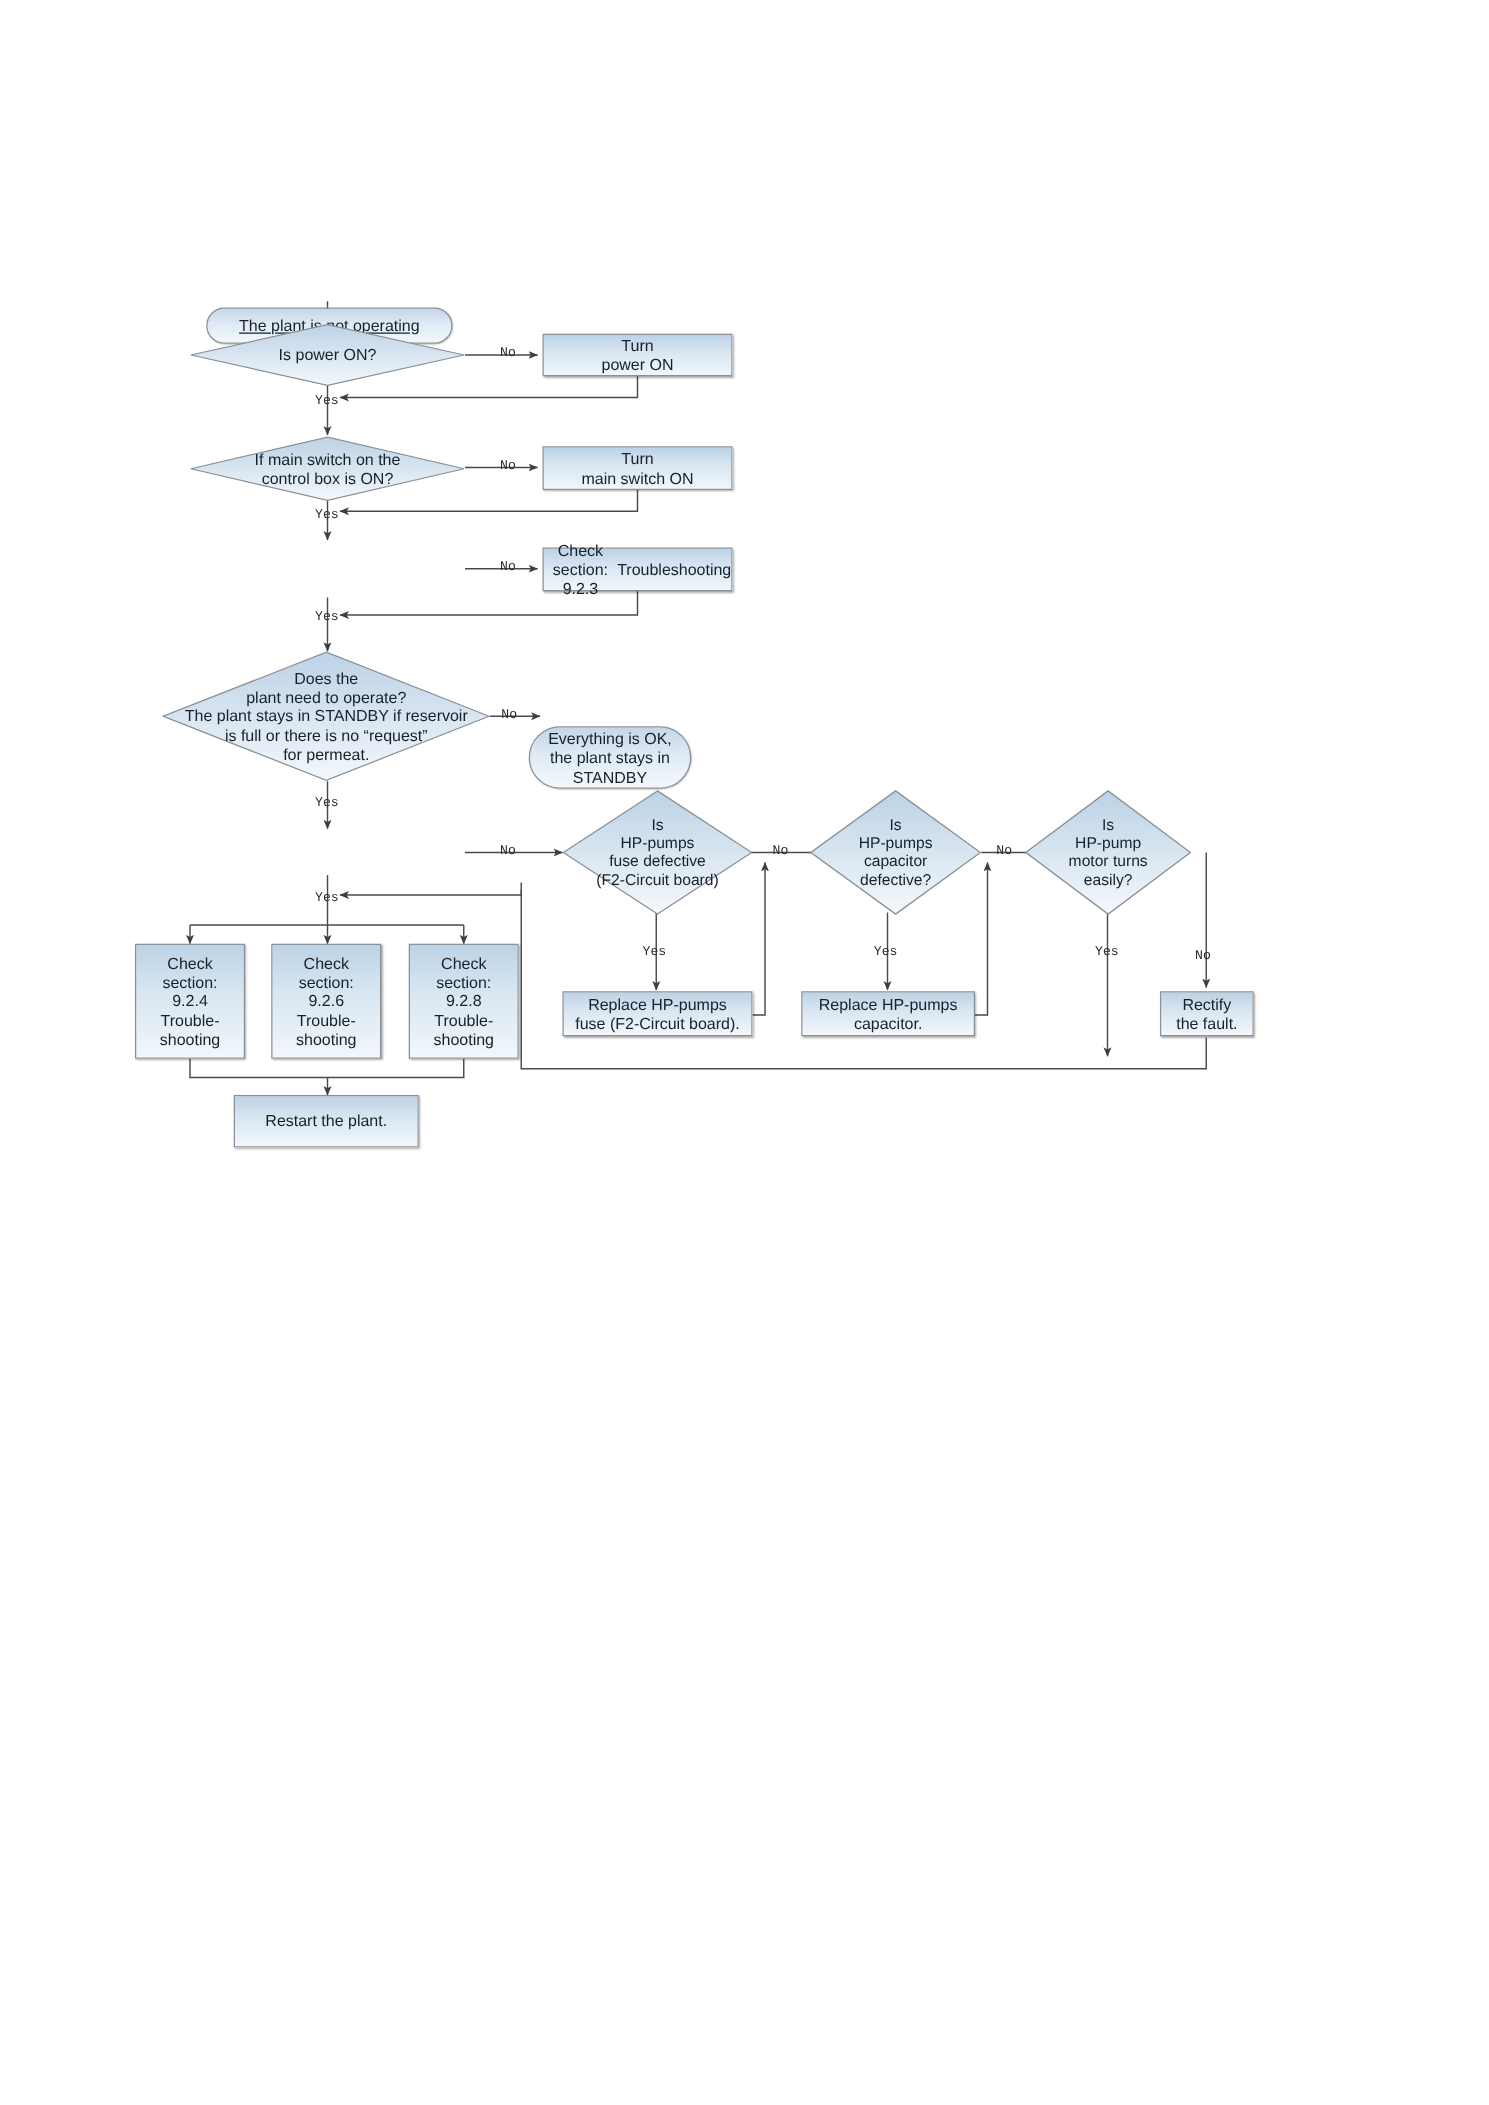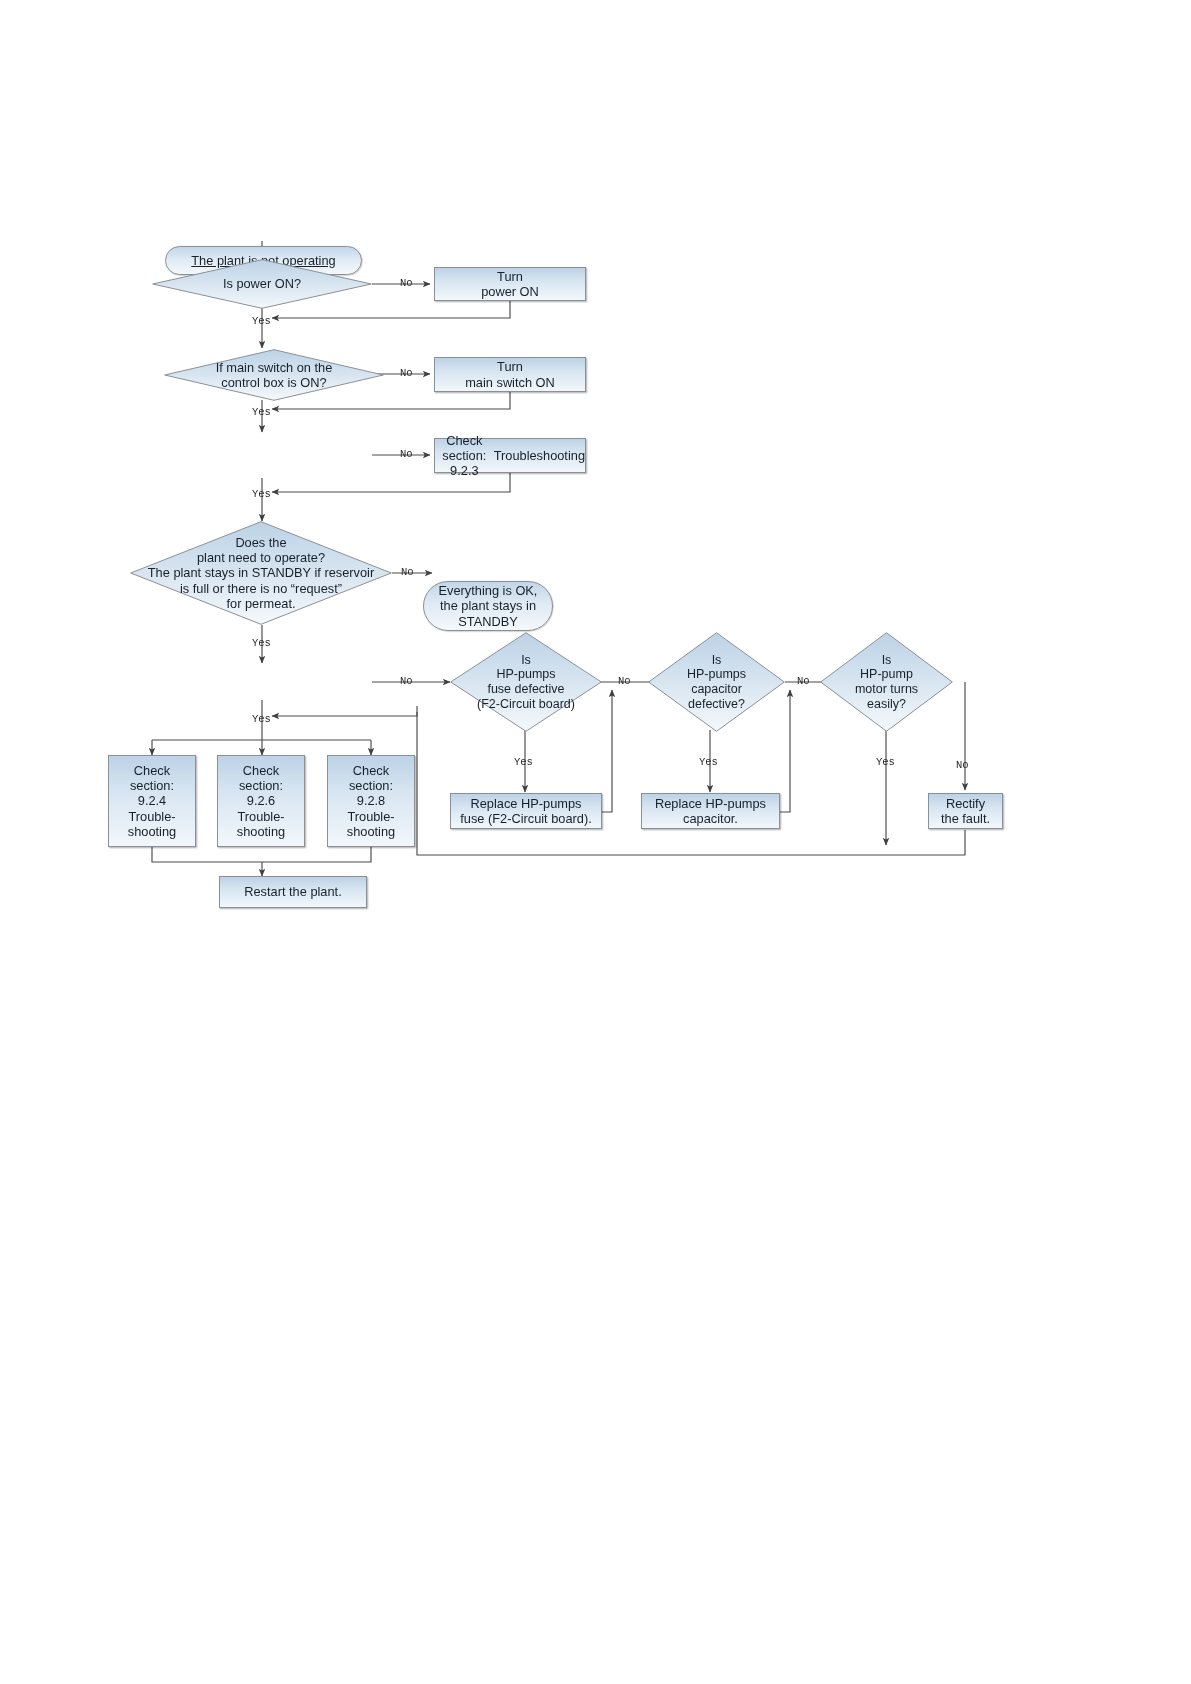--- a/index.html
+++ b/index.html
@@ -168,21 +168,21 @@
     <div class="dlabel t125">Is power ON?</div>
   </div>
   <div class="edge-label" style="left:400px; top:278px;">No</div>
   <div class="edge-label" style="left:252px; top:316px;">Yes</div>
 
   <div class="node process t125" style="left:434px; top:267px; width:152px; height:34px; flex-direction:column;">
     <span>Turn</span>
     <span>power ON</span>
   </div>
 
-  <div class="node decision" style="left:164px; top:349px; width:220px; height:52px;justify-content:center;">
+  <div class="node decision" style="left:152px; top:349px; width:220px; height:52px;justify-content:center;">
     <svg class="dmd" viewBox="0 0 220 52" preserveAspectRatio="none">
       <defs>
           <linearGradient id="g2" x1="0" y1="0" x2="0" y2="1">
         <stop offset="0%" stop-color="#bcd2e6"></stop>
             <stop offset="100%" stop-color="#f4f8fb"></stop>
       </linearGradient>
         </defs>
       <polygon points="110,0.7 219.3,26 110,51.3 0.7,26" fill="url(#g2)" stroke="#8a9097" stroke-width="1"></polygon>
     </svg>
     <div class="dlabel t125">
@@ -328,17 +328,17 @@
   </div>
 
   <div class="node process t125" style="left:327px; top:755px; width:88px; height:92px; flex-direction:column;">
     <span>Check</span>
     <span>section:</span>
     <span>9.2.8</span>
     <span>Trouble-</span>
     <span>shooting</span>
   </div>
 
-  <div class="node process t125" style="left:187px; top:876px; width:148px; height:32px;margin-left:32px;">
+  <div class="node process t125" style="left:187px; top:876px; width:148px; height:42px;">
     <span>Restart the plant.</span>
   </div>
 
 </div>
 
 </body></html>

